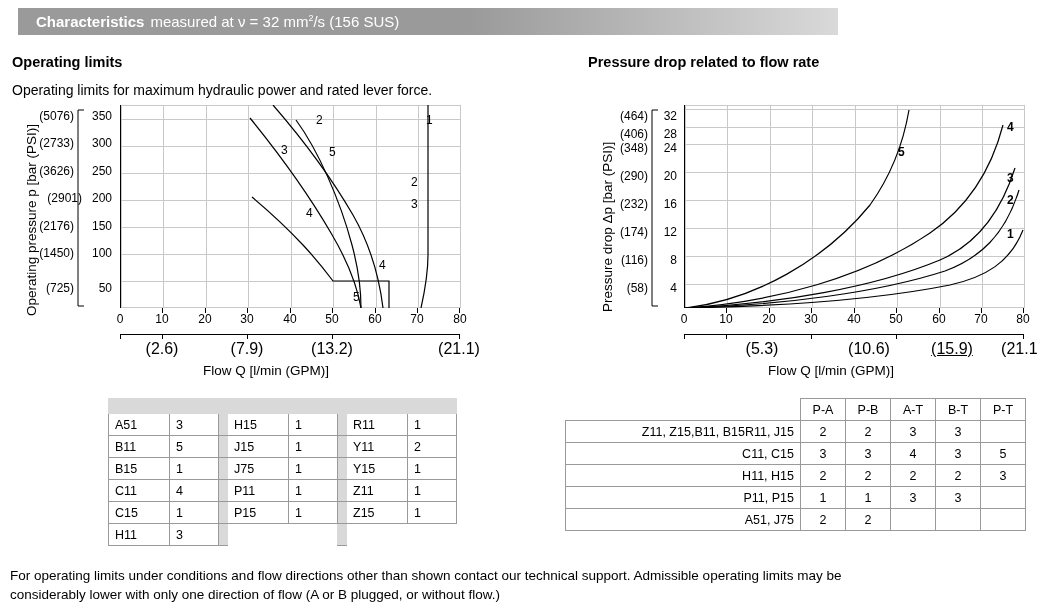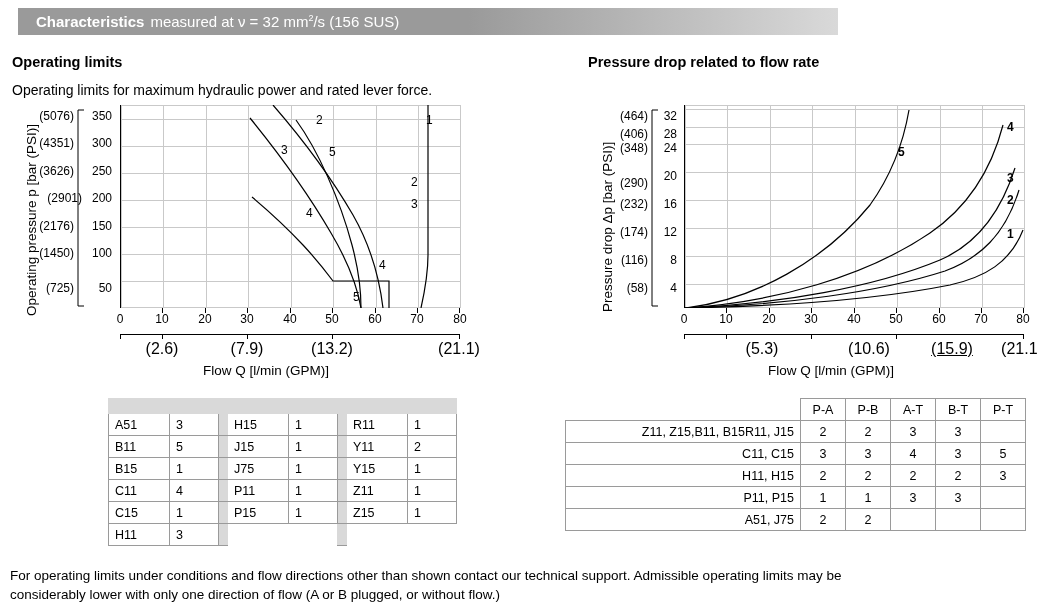--- a/index.html
+++ b/index.html
@@ -87,21 +87,21 @@
 
 <div class="chart-wrap">
 
   <div class="ylabel" style="left:24px;top:316px;">Operating pressure p [bar (PSI)]</div>
 
   <div class="ytick2" style="left:26px;top:281px;width:48px;">(725)</div>
   <div class="ytick2" style="left:26px;top:246px;width:48px;">(1450)</div>
   <div class="ytick2" style="left:26px;top:219px;width:48px;">(2176)</div>
   <div class="ytick2" style="left:34px;top:191px;width:48px;text-align:right;">(2901)</div>
   <div class="ytick2" style="left:26px;top:164px;width:48px;">(3626)</div>
-  <div class="ytick2" style="left:26px;top:136px;width:48px;">(4351)</div>
+  <div class="ytick2" style="left:26px;top:136px;width:48px;">(2733)</div>
   <div class="ytick2" style="left:26px;top:109px;width:48px;">(5076)</div>
 
   <svg style="position:absolute;left:76px;top:108px;" width="10" height="200">
     <path d="M8 2 L2 2 L2 198 L8 198" stroke="#000" stroke-width="1" fill="none"></path>
   </svg>
 
   <div class="ytick" style="left:84px;top:281px;width:28px;">50</div>
   <div class="ytick" style="left:84px;top:246px;width:28px;">100</div>
   <div class="ytick" style="left:84px;top:219px;width:28px;">150</div>
   <div class="ytick" style="left:84px;top:191px;width:28px;">200</div>
@@ -186,21 +186,21 @@
 </div>
 
 <div class="chart-wrap">
 
   <div class="ylabel" style="left:600px;top:312px;">Pressure drop Δp [bar (PSI)]</div>
 
   <div class="ytick2" style="left:600px;top:281px;width:48px;">(58)</div>
   <div class="ytick2" style="left:600px;top:253px;width:48px;">(116)</div>
   <div class="ytick2" style="left:600px;top:225px;width:48px;">(174)</div>
   <div class="ytick2" style="left:600px;top:197px;width:48px;">(232)</div>
-  <div class="ytick2" style="left:600px;top:169px;width:48px;margin-top:7px;">(290)</div>
+  <div class="ytick2" style="left:600px;top:169px;width:48px;">(290)</div>
   <div class="ytick2" style="left:600px;top:141px;width:48px;">(348)</div>
   <div class="ytick2" style="left:600px;top:127px;width:48px;">(406)</div>
   <div class="ytick2" style="left:600px;top:109px;width:48px;">(464)</div>
 
   <svg style="position:absolute;left:650px;top:108px;" width="10" height="200">
     <path d="M8 2 L2 2 L2 198 L8 198" stroke="#000" stroke-width="1" fill="none"></path>
   </svg>
 
   <div class="ytick" style="left:655px;top:281px;width:22px;">4</div>
   <div class="ytick" style="left:655px;top:253px;width:22px;">8</div>

